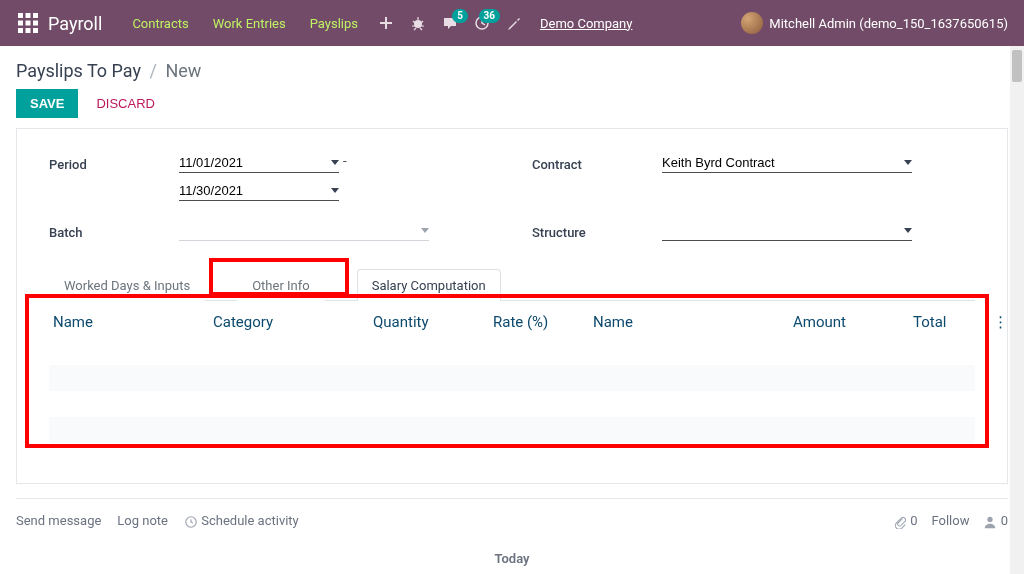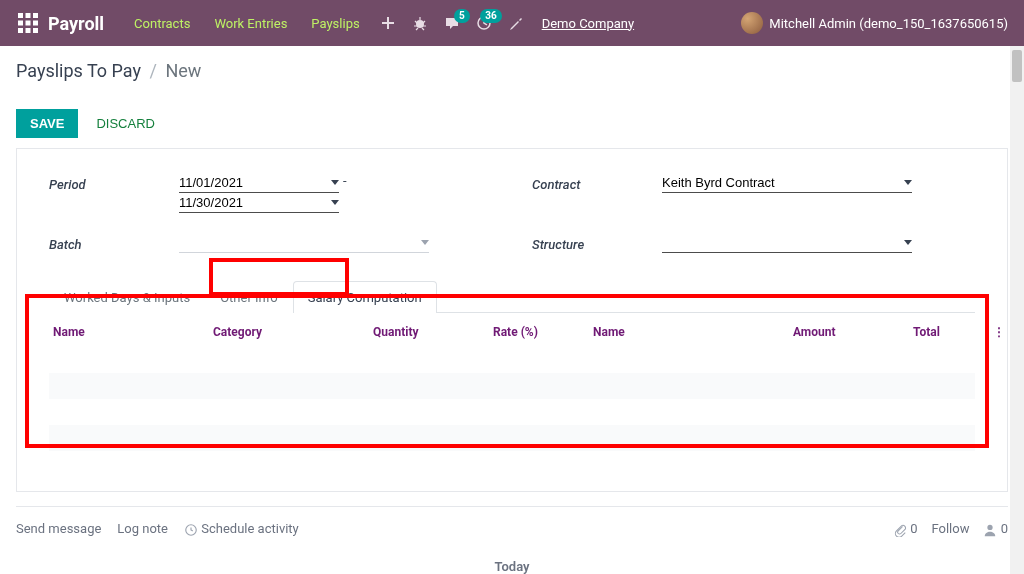--- a/index.html
+++ b/index.html
@@ -1,64 +1,64 @@
 <!DOCTYPE html>
 <html><head>
 <meta charset="utf-8">
 <style>
 * { box-sizing: border-box; margin: 0; padding: 0; }
 body { font-family: -apple-system, BlinkMacSystemFont, "Segoe UI", Roboto, sans-serif; font-size: 13px; color: #374151; background: #fff; width: 1024px; height: 574px; overflow: hidden; position: relative; }
 
 .topbar { background: #714B67; height: 46px; display: flex; align-items: center; padding: 0 8px; color: #fff; }
 .apps-icon { width: 20px; height: 20px; margin: 0 10px; cursor: pointer; }
 .apps-icon svg { fill: #fff; }
-.brand { font-size: 18px; font-weight: 700; margin-right: 18px; color: #fff; }
+.brand { font-size: 18px; font-weight: 400; margin-right: 18px; color: #fff; }
 .nav-item { font-size: 13px; color: #bef264; padding: 0 12px; cursor: pointer; }
 .spacer { flex: 1; }
 .tb-icon { padding: 0 8px; cursor: pointer; display: flex; align-items: center; position: relative; }
 .tb-icon svg { fill: #e8dde5; width: 16px; height: 16px; }
 .badge { position: absolute; top: -6px; right: -2px; background: #00A09D; color: #fff; font-size: 10px; font-weight: 700; border-radius: 8px; padding: 1px 5px; line-height: 12px; }
 .company { font-size: 13px; color: #fff; padding: 0 10px; text-decoration: underline; }
 .avatar { width: 22px; height: 22px; border-radius: 50%; background: radial-gradient(circle at 30% 30%, #d4a574, #8b5a3c); margin-right: 6px; }
 .userinfo { font-size: 13px; color: #fff; display: flex; align-items: center; padding: 0 8px; }
 
 .control-row { padding: 14px 16px 10px; }
 .breadcrumb { font-size: 18px; color: #6c757d; }
 .breadcrumb .link { color: #374151; cursor: pointer; }
 .sep { color: #adb5bd; padding: 0 4px; }
-.btn-row { margin-top: 28px; display: flex; align-items: flex-start; gap: 14px; }
+.btn-row { margin-top: 8px; display: flex; align-items: flex-start; gap: 14px; }
 .btn-save { background: #00A09D; color: #fff; border: none; padding: 7px 14px; font-size: 13px; font-weight: 600; cursor: pointer; }
-.btn-discard { background: none; border: none; color: #15803d; font-size: 13px; font-weight: 500; cursor: pointer; padding: 7px 4px; }
+.btn-discard { background: none; border: none; color: #be185d; font-size: 13px; font-weight: 500; cursor: pointer; padding: 7px 4px; }
 
 .sheet-wrap { padding: 0 16px; position: relative; }
 .sheet { background: #fff; border: 1px solid #e5e7eb; padding: 24px 32px 40px; position: relative; }
 
 .form-grid { display: grid; grid-template-columns: 1fr 1fr; gap: 20px 40px; }
 .field-row { display: flex; align-items: flex-start; }
-.field-label { width: 130px; font-size: 13px; color: #374151; font-weight: 500; padding-top: 4px; font-style: italic; }
+.field-label { width: 130px; font-size: 13px; color: #374151; font-weight: 500; padding-top: 4px; }
 .field-val { flex: 1; }
 .dateinput { display: inline-flex; align-items: center; border-bottom: 1px solid #4c4c4c; width: 160px; padding: 2px 0; }
 .dateinput input { border: none; outline: none; font-size: 13px; width: 100%; background: transparent; }
 .caret { width: 0; height: 0; border-left: 4px solid transparent; border-right: 4px solid transparent; border-top: 5px solid #374151; margin-left: 4px; }
 .dash { padding: 0 4px; }
 .m2o { display: flex; align-items: center; border-bottom: 1px solid #4c4c4c; padding: 2px 0; width: 250px; }
 .m2o input { border: none; outline: none; font-size: 13px; width: 100%; background: transparent; }
 .m2o.muted { border-bottom-color: #d1d5db; }
 .m2o.muted .caret { border-top-color: #9ca3af; }
 
-.tabs { display: flex; margin-top: 28px; border-bottom: 1px solid #dee2e6; }
+.tabs { display: flex; margin-top: 28px; border-bottom: 1px solid #dee2e6; gap: 32px; }
 .tab { padding: 8px 14px; font-size: 13px; color: #6c757d; cursor: pointer; border: 1px solid transparent; border-bottom: none; border-radius: 4px 4px 0 0; margin-bottom: -1px; background: #fff; }
 .tab.active { color: #374151; border-color: #dee2e6; }
 
 .hl-red { position: absolute; border: 4px solid #ff0000; pointer-events: none; }
 .hl-tab { left: 209px; top: 258px; width: 140px; height: 38px; }
 .hl-table { left: 25px; top: 294px; width: 964px; height: 154px; }
 
 .table-area { margin-top: 4px; }
-.thead { display: grid; grid-template-columns: 160px 160px 120px 100px 200px 120px 80px 20px; font-size: 12px; color: #701a75; font-weight: 700; padding: 8px 4px; }
+.thead { display: grid; grid-template-columns: 160px 160px 120px 100px 200px 120px 80px 20px; font-size: 15px; color: #0c4a6e; font-weight: 400; padding: 8px 4px; }
 .thead .r { text-align: left; }
 .trow { height: 26px; }
 .trow:nth-child(odd) { background: #f9fafb; }
 
 .chatter { margin-top: 14px; border-top: 1px solid #e5e7eb; padding: 14px 0; display: flex; align-items: center; font-size: 13px; color: #6b7280; }
 .chatter .act { margin-right: 16px; cursor: pointer; }
 .chatter .right { margin-left: auto; display: flex; align-items: center; gap: 14px; }
 .chatter svg { width: 14px; height: 14px; fill: #9ca3af; vertical-align: middle; }
 
 .today { text-align: center; font-size: 13px; font-weight: 600; color: #6b7280; padding-top: 8px; }
@@ -143,21 +143,21 @@
       <div class="field-row">
         <div class="field-label">Period</div>
         <div class="field-val">
           <div style="display:flex;">
             <div class="dateinput">
               <input value="11/01/2021" style="">
               <span class="caret"></span>
             </div>
             <span class="dash">-</span>
           </div>
-          <div style="">
+          <div style="margin-top:8px;">
             <div class="dateinput">
               <input value="11/30/2021" style="">
               <span class="caret"></span>
             </div>
           </div>
         </div>
       </div>
 
       <div class="field-row">
         <div class="field-label">Contract</div>

